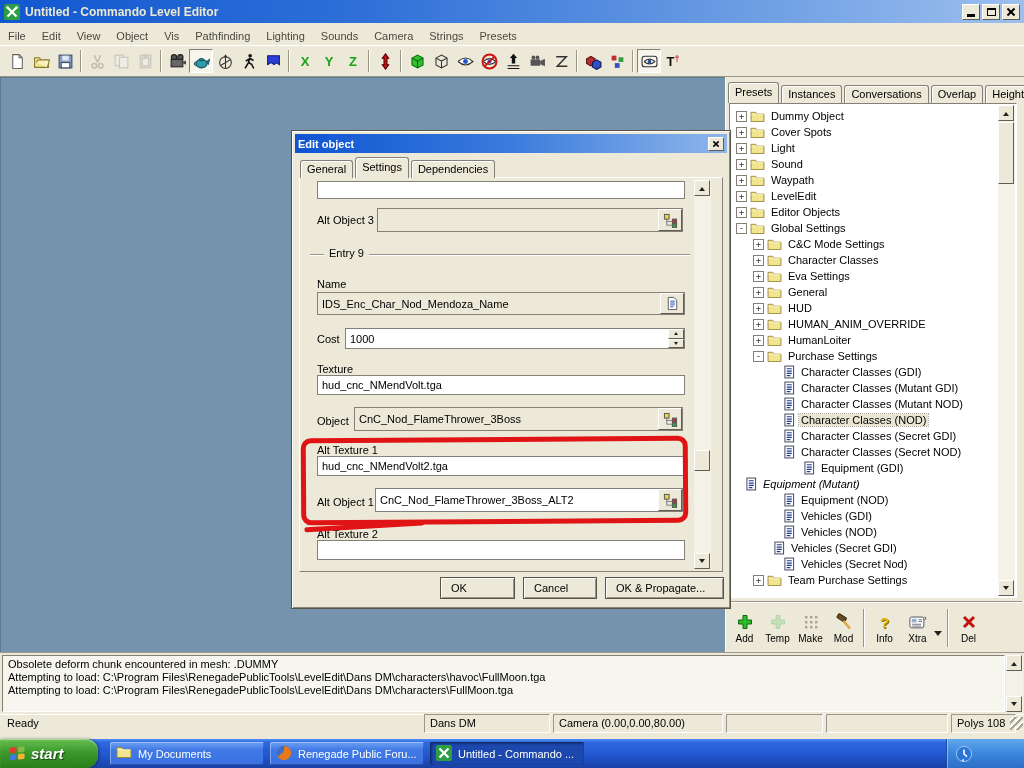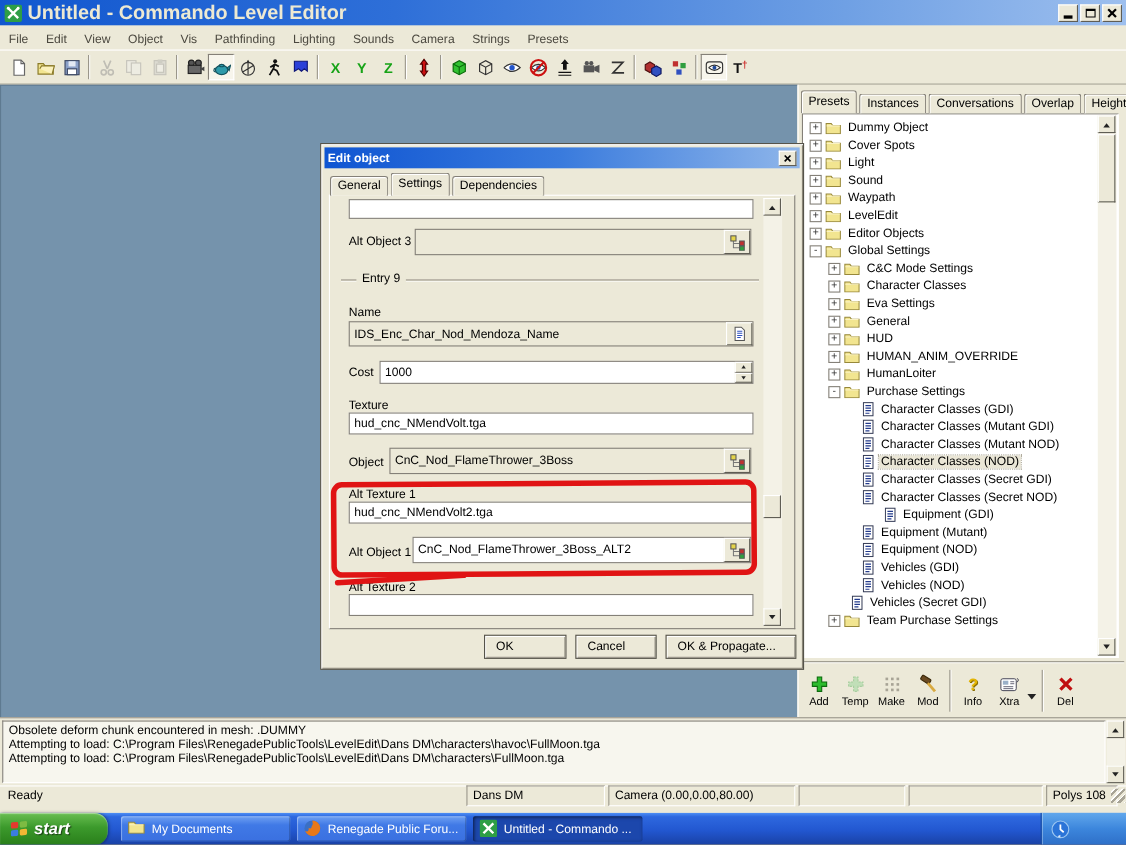--- a/index.html
+++ b/index.html
@@ -4,21 +4,21 @@
 <style>
   *{margin:0;padding:0;box-sizing:border-box}
   html,body{width:1024px;height:768px;background:#000}
   #screen{position:relative;width:1024px;height:768px;overflow:hidden;
     font-family:"Liberation Sans",sans-serif;font-size:11px;color:#000;background:#ECE9D8}
 
   
   .titlebar{position:absolute;top:0;left:0;right:0;height:23px;
     background:linear-gradient(90deg,#1157CF 0%,#2E6FD8 35%,#6FA0E4 75%,#9DBFEE 100%);
     display:flex;align-items:center;gap:5px;padding:0 4px}
-  .apptitle{flex:1;color:#EDE9D2;font-weight:bold;font-size:18px}
+  .apptitle{flex:1;color:#EDE9D2;font-weight:bold;font-size:12px}
   .winbtns{display:flex;gap:2px}
   .wbtn{width:18px;height:16px;background:#ECE9D8;border:1px solid;border-color:#fff #5F5D54 #5F5D54 #fff;
     display:flex;align-items:center;justify-content:center;position:relative}
   .g-min{width:8px;height:3px;background:#000;margin-top:8px}
   .g-max{width:9px;height:8px;border:1px solid #000;border-top-width:2px}
   .g-x{position:relative;width:10px;height:10px}
   .g-x::before,.g-x::after{content:"";position:absolute;left:4px;top:0;width:2px;height:10px;background:#000}
   .g-x::before{transform:rotate(45deg)}.g-x::after{transform:rotate(-45deg)}
 
   
@@ -624,69 +624,79 @@
           <div class="trow" style="padding-left: 58px;">
             <span class="tspace"></span>
             <span class="tico">
               <svg width="11" height="14" viewBox="0 0 12 15">
                 <rect x="1" y="1" width="9.5" height="13" fill="#fff" stroke="#333A55"></rect>
                 <path d="M3 4h5.5M3 6.5h5.5M3 9h5.5M3 11.5h4" stroke="#223A8C" stroke-width="1.2"></path>
               </svg>
             </span>
             <span class="tlabel">Equipment (GDI)</span>
           </div>
+          <div class="trow" style=" font-style: italic;">
+            <span class="tspace"></span>
+            <span class="tico">
+              <svg width="11" height="14" viewBox="0 0 12 15">
+                <rect x="1" y="1" width="9.5" height="13" fill="#fff" stroke="#333A55"></rect>
+                <path d="M3 4h5.5M3 6.5h5.5M3 9h5.5M3 11.5h4" stroke="#223A8C" stroke-width="1.2"></path>
+              </svg>
+            </span>
+            <span class="tlabel">Equipment (Mutant)</span>
+          </div>
           <div class="trow" style="padding-left: 38px;">
             <span class="tspace"></span>
             <span class="tico">
               <svg width="11" height="14" viewBox="0 0 12 15">
                 <rect x="1" y="1" width="9.5" height="13" fill="#fff" stroke="#333A55"></rect>
                 <path d="M3 4h5.5M3 6.5h5.5M3 9h5.5M3 11.5h4" stroke="#223A8C" stroke-width="1.2"></path>
               </svg>
             </span>
-            <span class="tlabel">Equipment (Mutant)</span>
+            <span class="tlabel">Equipment (NOD)</span>
           </div>
           <div class="trow" style="padding-left: 38px;">
             <span class="tspace"></span>
             <span class="tico">
               <svg width="11" height="14" viewBox="0 0 12 15">
                 <rect x="1" y="1" width="9.5" height="13" fill="#fff" stroke="#333A55"></rect>
                 <path d="M3 4h5.5M3 6.5h5.5M3 9h5.5M3 11.5h4" stroke="#223A8C" stroke-width="1.2"></path>
               </svg>
             </span>
-            <span class="tlabel">Equipment (NOD)</span>
+            <span class="tlabel">Vehicles (GDI)</span>
           </div>
           <div class="trow" style="padding-left: 38px;">
             <span class="tspace"></span>
             <span class="tico">
               <svg width="11" height="14" viewBox="0 0 12 15">
                 <rect x="1" y="1" width="9.5" height="13" fill="#fff" stroke="#333A55"></rect>
                 <path d="M3 4h5.5M3 6.5h5.5M3 9h5.5M3 11.5h4" stroke="#223A8C" stroke-width="1.2"></path>
               </svg>
             </span>
-            <span class="tlabel">Vehicles (GDI)</span>
+            <span class="tlabel">Vehicles (NOD)</span>
+          </div>
+          <div class="trow" style="padding-left: 28px;">
+            <span class="tspace"></span>
+            <span class="tico">
+              <svg width="11" height="14" viewBox="0 0 12 15">
+                <rect x="1" y="1" width="9.5" height="13" fill="#fff" stroke="#333A55"></rect>
+                <path d="M3 4h5.5M3 6.5h5.5M3 9h5.5M3 11.5h4" stroke="#223A8C" stroke-width="1.2"></path>
+              </svg>
+            </span>
+            <span class="tlabel">Vehicles (Secret GDI)</span>
           </div>
           <div class="trow" style="padding-left: 38px;">
             <span class="tspace"></span>
             <span class="tico">
               <svg width="11" height="14" viewBox="0 0 12 15">
                 <rect x="1" y="1" width="9.5" height="13" fill="#fff" stroke="#333A55"></rect>
                 <path d="M3 4h5.5M3 6.5h5.5M3 9h5.5M3 11.5h4" stroke="#223A8C" stroke-width="1.2"></path>
               </svg>
             </span>
-            <span class="tlabel">Vehicles (NOD)</span>
-          </div>
-          <div class="trow" style="padding-left: 28px;">
-            <span class="tspace"></span>
-            <span class="tico">
-              <svg width="11" height="14" viewBox="0 0 12 15">
-                <rect x="1" y="1" width="9.5" height="13" fill="#fff" stroke="#333A55"></rect>
-                <path d="M3 4h5.5M3 6.5h5.5M3 9h5.5M3 11.5h4" stroke="#223A8C" stroke-width="1.2"></path>
-              </svg>
-            </span>
-            <span class="tlabel">Vehicles (Secret GDI)</span>
+            <span class="tlabel">Vehicles (Secret Nod)</span>
           </div>
           <div class="trow" style="padding-left: 21px;">
             <span class="toggle">+</span>
             <span class="tico">
               <svg width="15" height="12" viewBox="0 0 16 13">
                 <path d="M1 2.5h5l1.5 2H15v8H1z" fill="#F2E590" stroke="#97883A"></path>
                 <path d="M1.5 4.8h13" stroke="#FAF2C2"></path>
               </svg>
             </span>
             <span class="tlabel">Team Purchase Settings</span>

